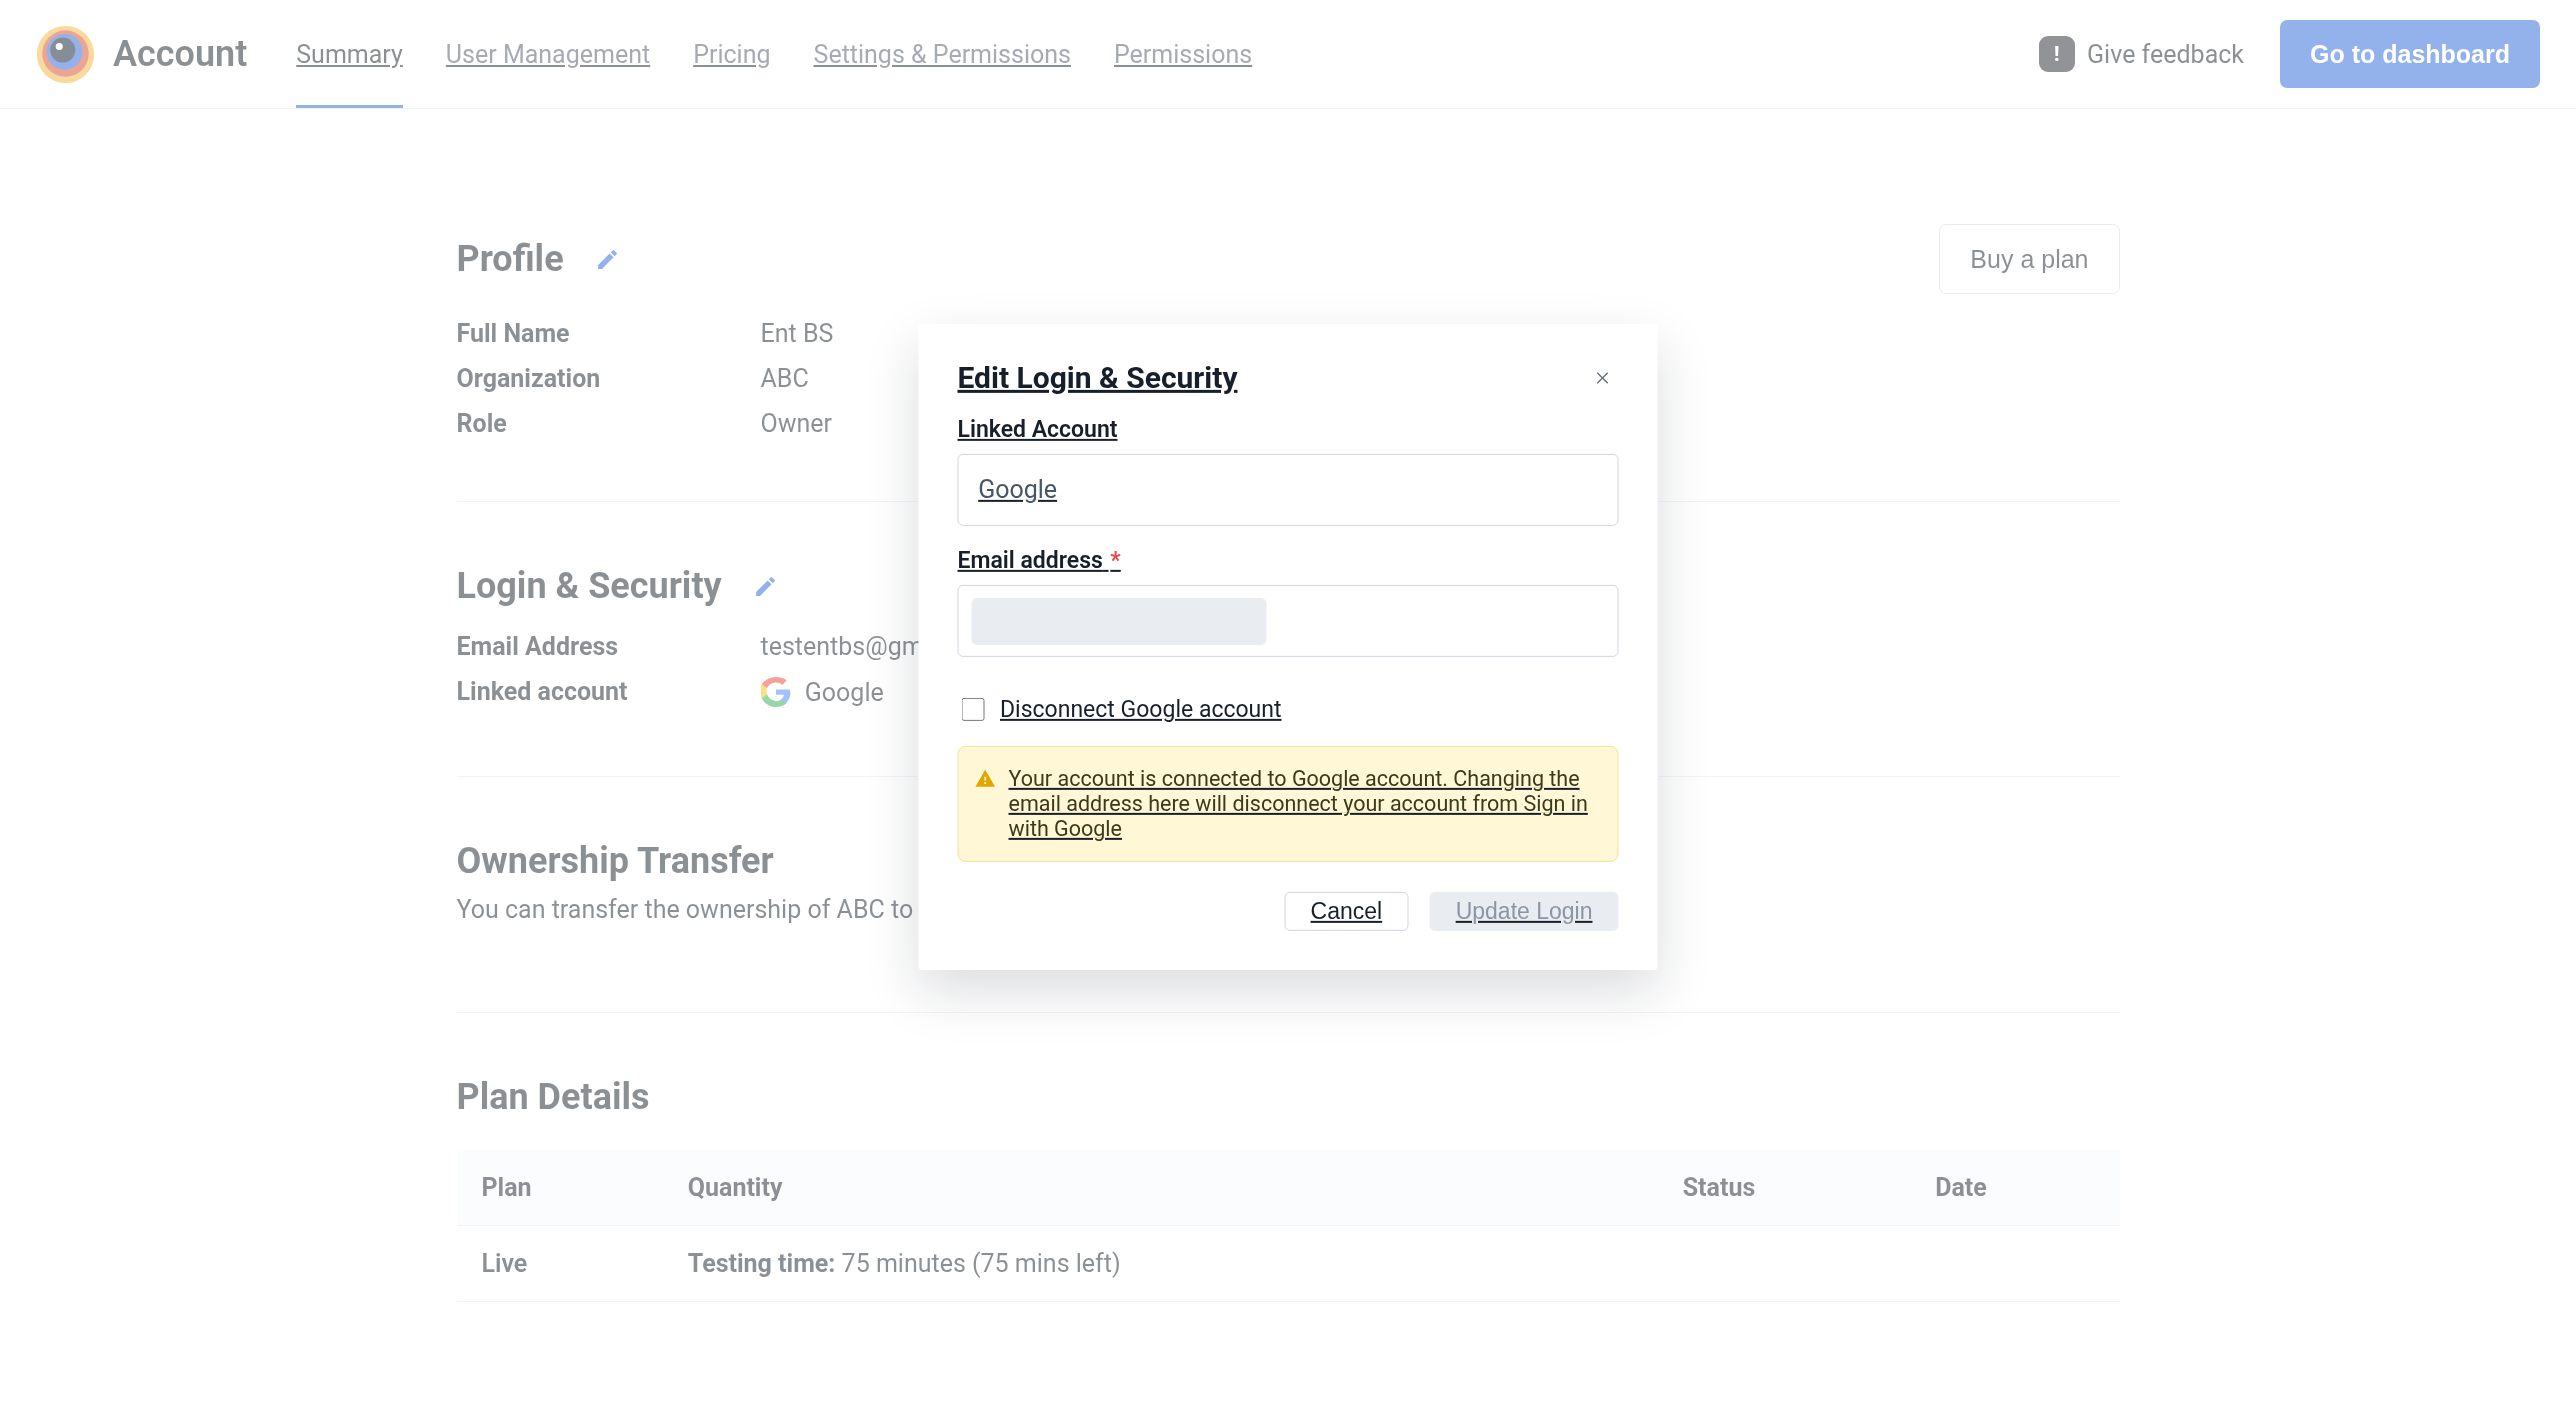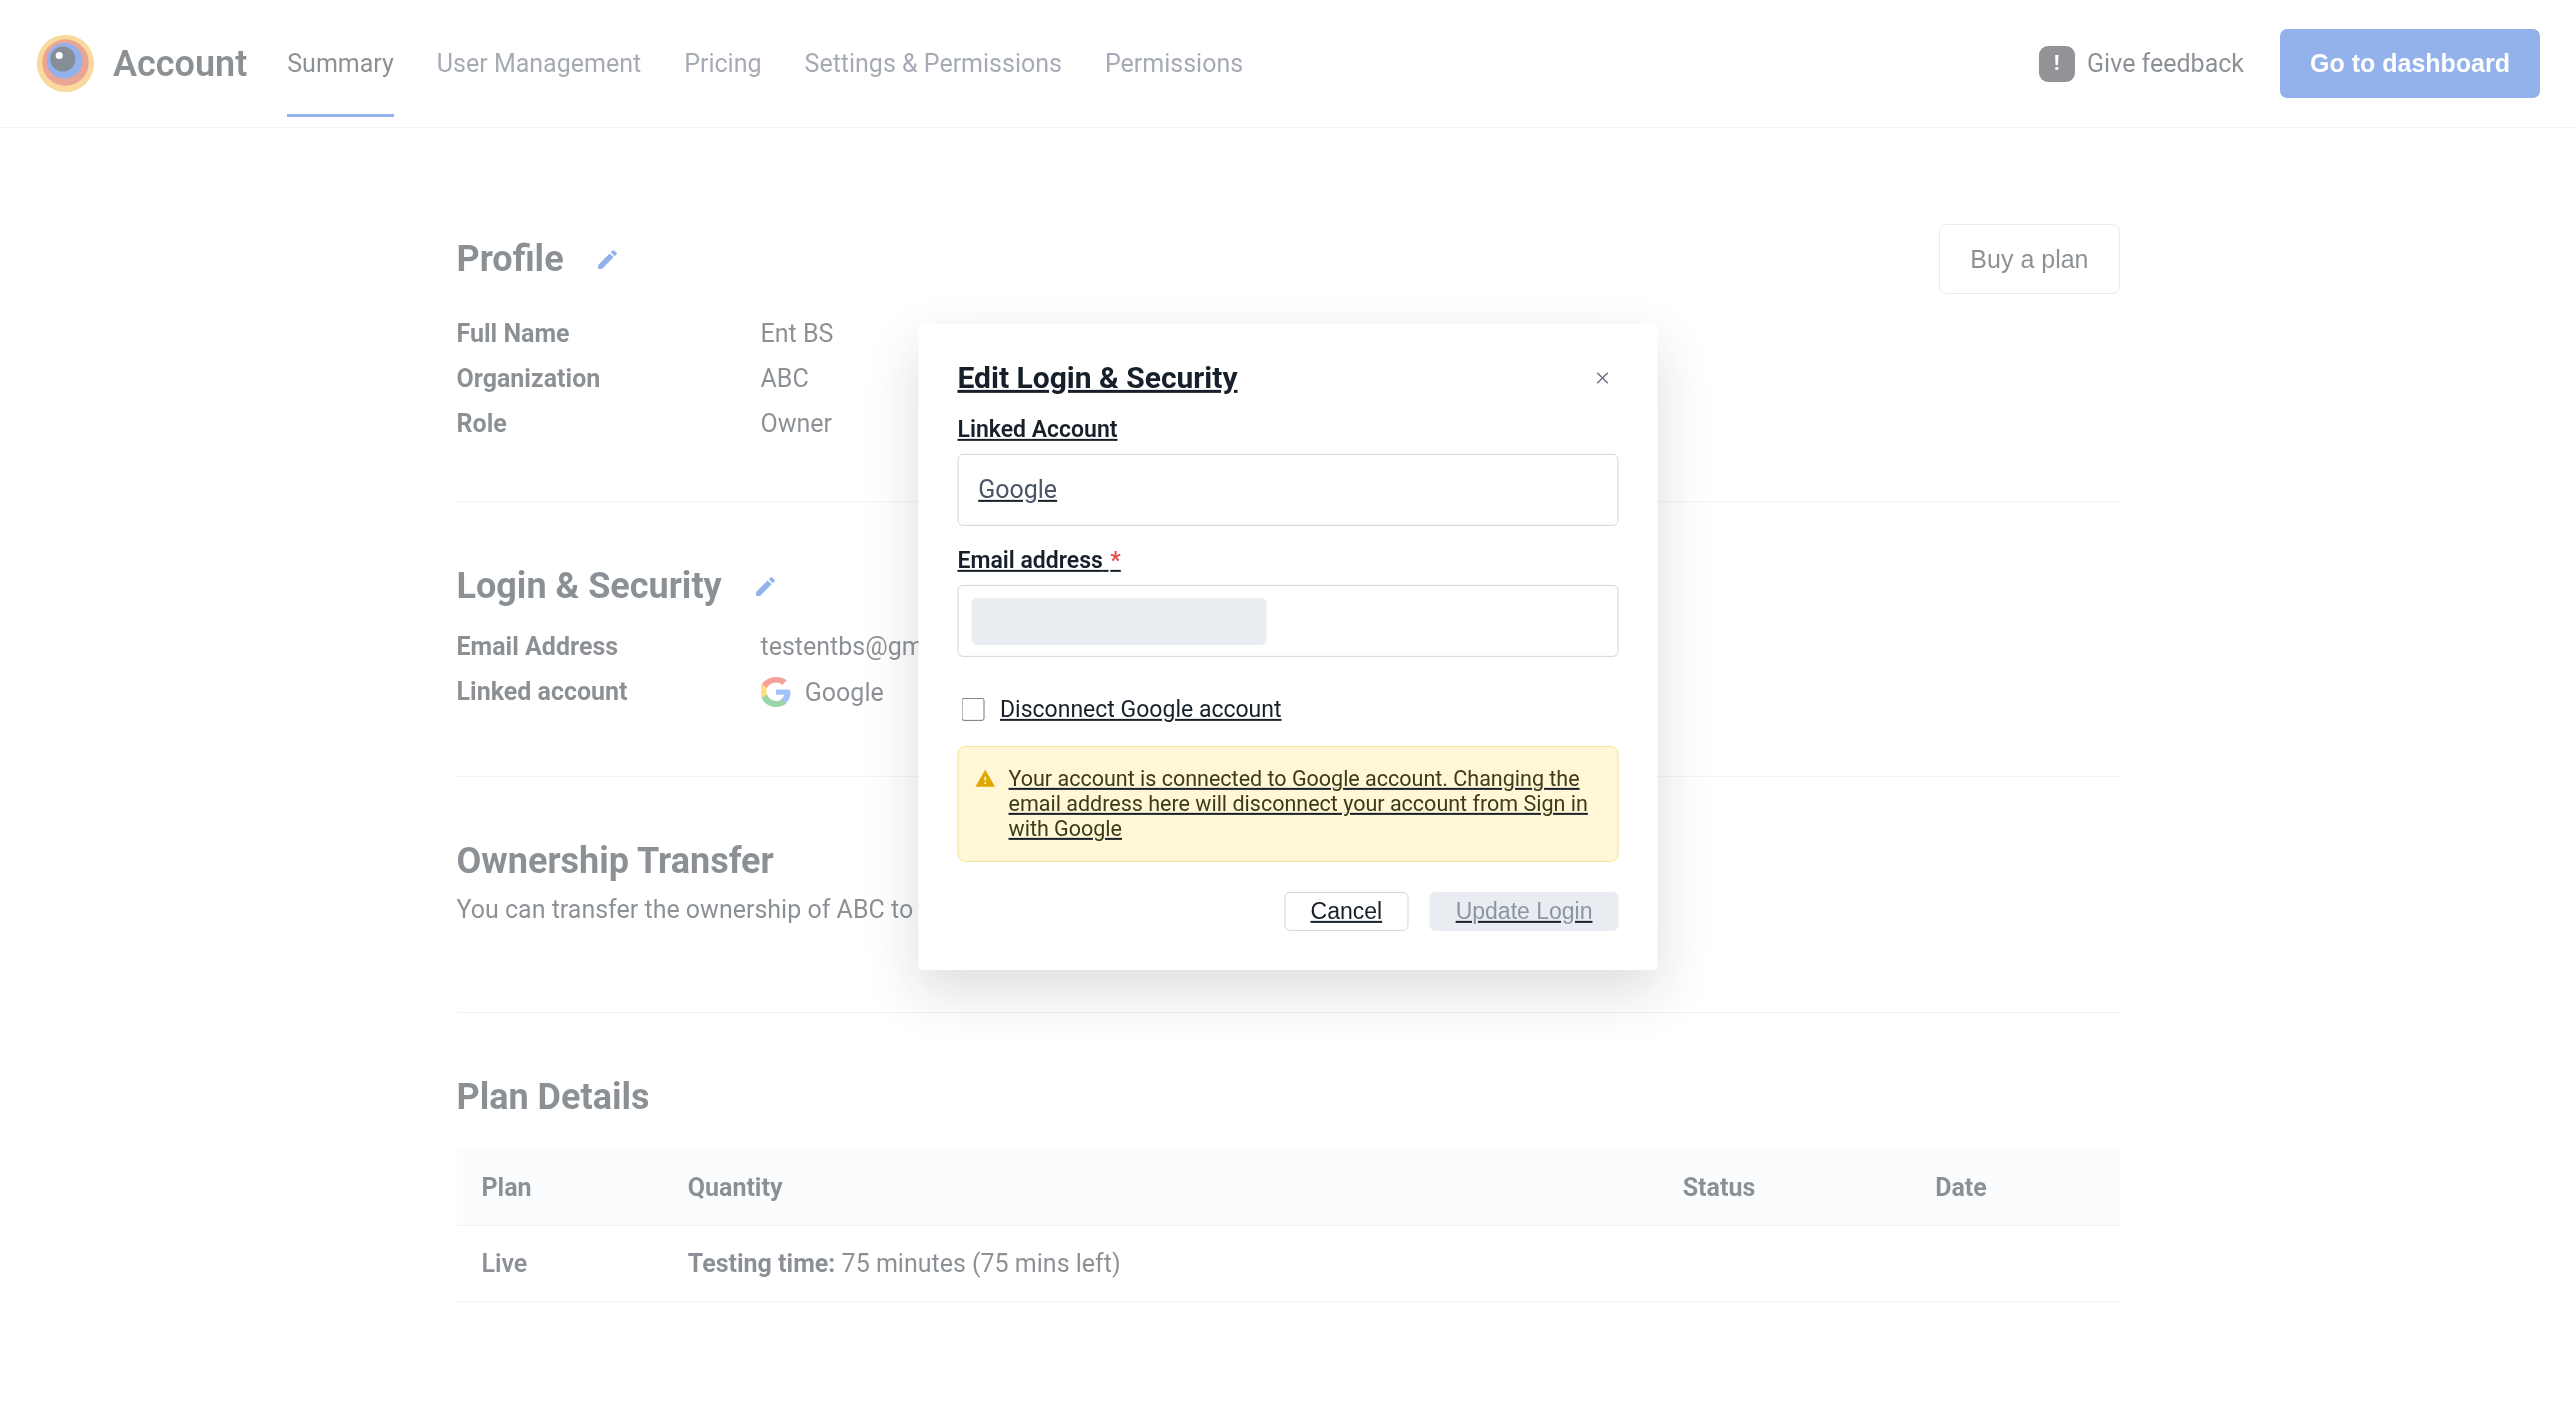--- a/index.html
+++ b/index.html
@@ -24,36 +24,36 @@
   }
   * { box-sizing: border-box; }
   html, body {
     margin: 0; padding: 0; width: 100%; height: 100%;
     font-family: -apple-system, BlinkMacSystemFont, "Segoe UI", Roboto, Helvetica, Arial, sans-serif;
     color: var(--text);
     background: var(--bg-page);
   }
   
   .topbar {
-    position: fixed; inset: 0 0 auto 0; height: 128px;
-    display: flex; align-items: center; gap: 15px;
+    position: fixed; inset: 0 0 auto 0; height: 109px;
+    display: flex; align-items: center; gap: 24px;
     padding: 0 36px;
     border-bottom: 0.9px solid var(--border);
     background: #fff;
     z-index: 10;
   }
   .brand {
     display: flex; align-items: center; gap: 18px;
   }
   .brand-logo {
     width: 59px; height: 59px; border-radius: 50%;
     display: flex; align-items: center; justify-content: center;
   }
   .brand-name { font-size: 36px; font-weight: 600; }
-  .tabs { display: flex; gap: 43px; margin-left: 25px; }
+  .tabs { display: flex; gap: 43px; margin-left: 25px; text-decoration: underline; }
   .tab {
     font-size: 25px; color: var(--muted);
     padding: 39px 0 36px; border-bottom: 3.6px solid transparent;
     cursor: pointer;
   }
   .tab.active { color: var(--text); border-bottom-color: var(--tab-underline); }
   .topbar-right { margin-left: auto; display: flex; align-items: center; gap: 36px; }
   .give-feedback {
     display: inline-flex; align-items: center; gap: 12.5px;
     color: var(--text); font-size: 25px;

